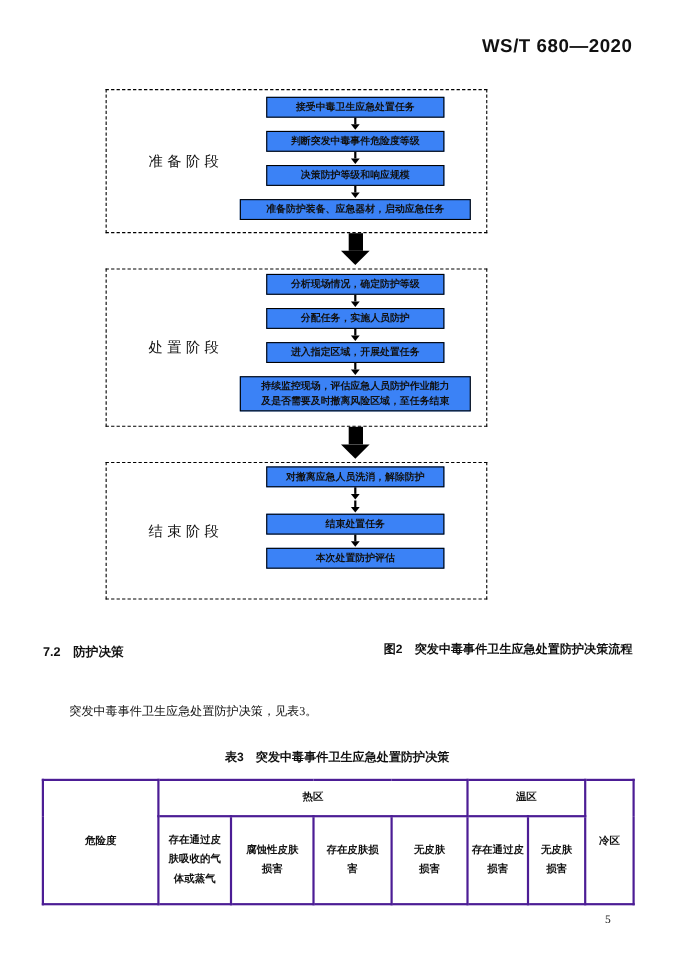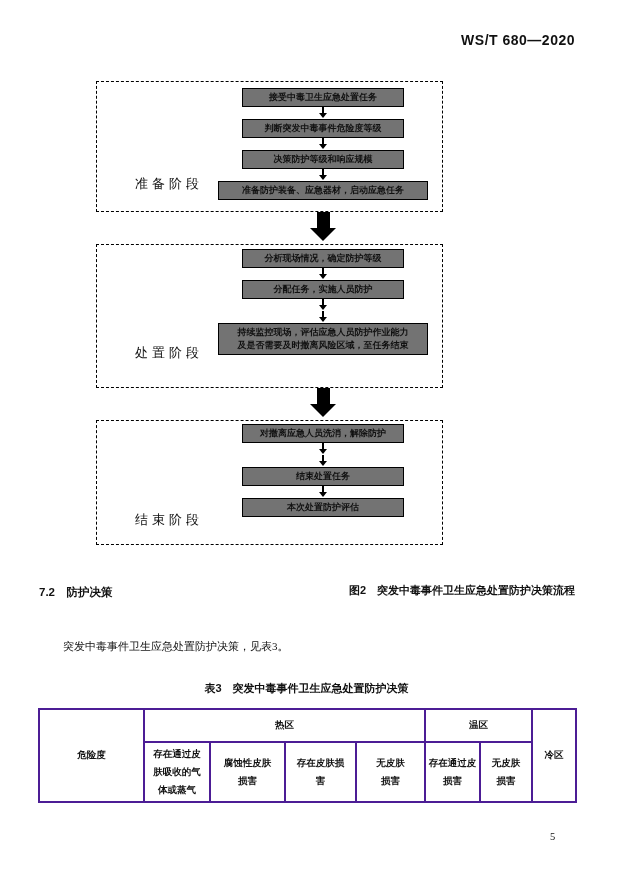--- a/index.html
+++ b/index.html
@@ -6,44 +6,44 @@
   html,body { background:#e8e8e8; }
   .page {
     position:relative; width:623px; height:874px; margin:0 auto;
     background:#ffffff; color:#111;
     font-family:"Liberation Serif", serif;
     overflow:hidden;
   }
   .doc-header {
     position:absolute; top:32px; right:48px;
     font-family:"Liberation Sans", sans-serif;
-    font-size:14px; font-weight:bold; letter-spacing:0.5px;
+    font-size:17px; font-weight:bold; letter-spacing:0.5px;
   }
   
   .phase {
     position:absolute; left:96px; width:347px;
     border:1.6px dashed #000; background:#fff;
   }
   .phase-1 { top:81px;  height:131px; }
   .phase-2 { top:244px; height:144px; }
   .phase-3 { top:420px; height:125px; }
   .phase-label {
     position:absolute; left:38px; top:50%; transform:translateY(-50%);
-    font-size:13px; letter-spacing:4px; white-space:nowrap;margin-top:37px;
+    font-size:13px; letter-spacing:4px; white-space:nowrap;
   }
   .steps {
     position:absolute; left:121px; width:210px;
     display:flex; flex-direction:column; align-items:center;
   }
   .phase-1 .steps { top:6px; }
   .phase-2 .steps { top:4px; }
   .phase-3 .steps { top:3px; }
   .step {
     width:162px; min-height:19px;
-    border:1px solid #000; background:#737373;
+    border:1px solid #000; background:#3b82f6;
     display:flex; align-items:center; justify-content:center;
     text-align:center; white-space:pre-line;
     font-family:"Liberation Sans", sans-serif;
     font-size:9px; font-weight:bold; line-height:1.45;
     padding:2px 3px;
   }
   .step.wide { width:210px; }
   .arrow-sm { height:12px; display:flex; flex-direction:column; align-items:center; justify-content:flex-start; }
   .arrow-sm .line { width:1.5px; height:6px; background:#000; }
   .arrow-sm .head {
@@ -84,21 +84,21 @@
     border:2.5px solid #000;
   }
   .decision-table td {
     border:2px solid #4c1d95;
     text-align:center; vertical-align:middle;
     font-family:"Liberation Sans", sans-serif;
     font-size:9.5px; font-weight:bold; line-height:1.9;
     white-space:pre-line; padding:1px 2px;
   }
   .decision-table tr.r1 { height:33px; }
-  .decision-table tr.r2 { height:60px; }
+  .decision-table tr.r2 { height:80px; }
   .page-number {
     position:absolute; left:550px; top:831px;
     font-size:10.5px;
   }
 </style>
 </head>
 <body>
 
 <div class="page">
 
@@ -137,20 +137,21 @@
       <div class="step">分析现场情况，确定防护等级</div>
       <div class="arrow-sm">
           <div class="line"></div>
           <div class="head"></div>
         </div>
       <div class="step">分配任务，实施人员防护</div>
       <div class="arrow-sm">
           <div class="line"></div>
           <div class="head"></div>
         </div>
+      <div class="step">进入指定区域，开展处置任务</div>
       <div class="arrow-sm">
           <div class="line"></div>
           <div class="head"></div>
         </div>
       <div class="step wide">持续监控现场，评估应急人员防护作业能力
 及是否需要及时撤离风险区域，至任务结束</div>
     </div>
   </div>
 
   <div class="big-arrow big-arrow-2">

